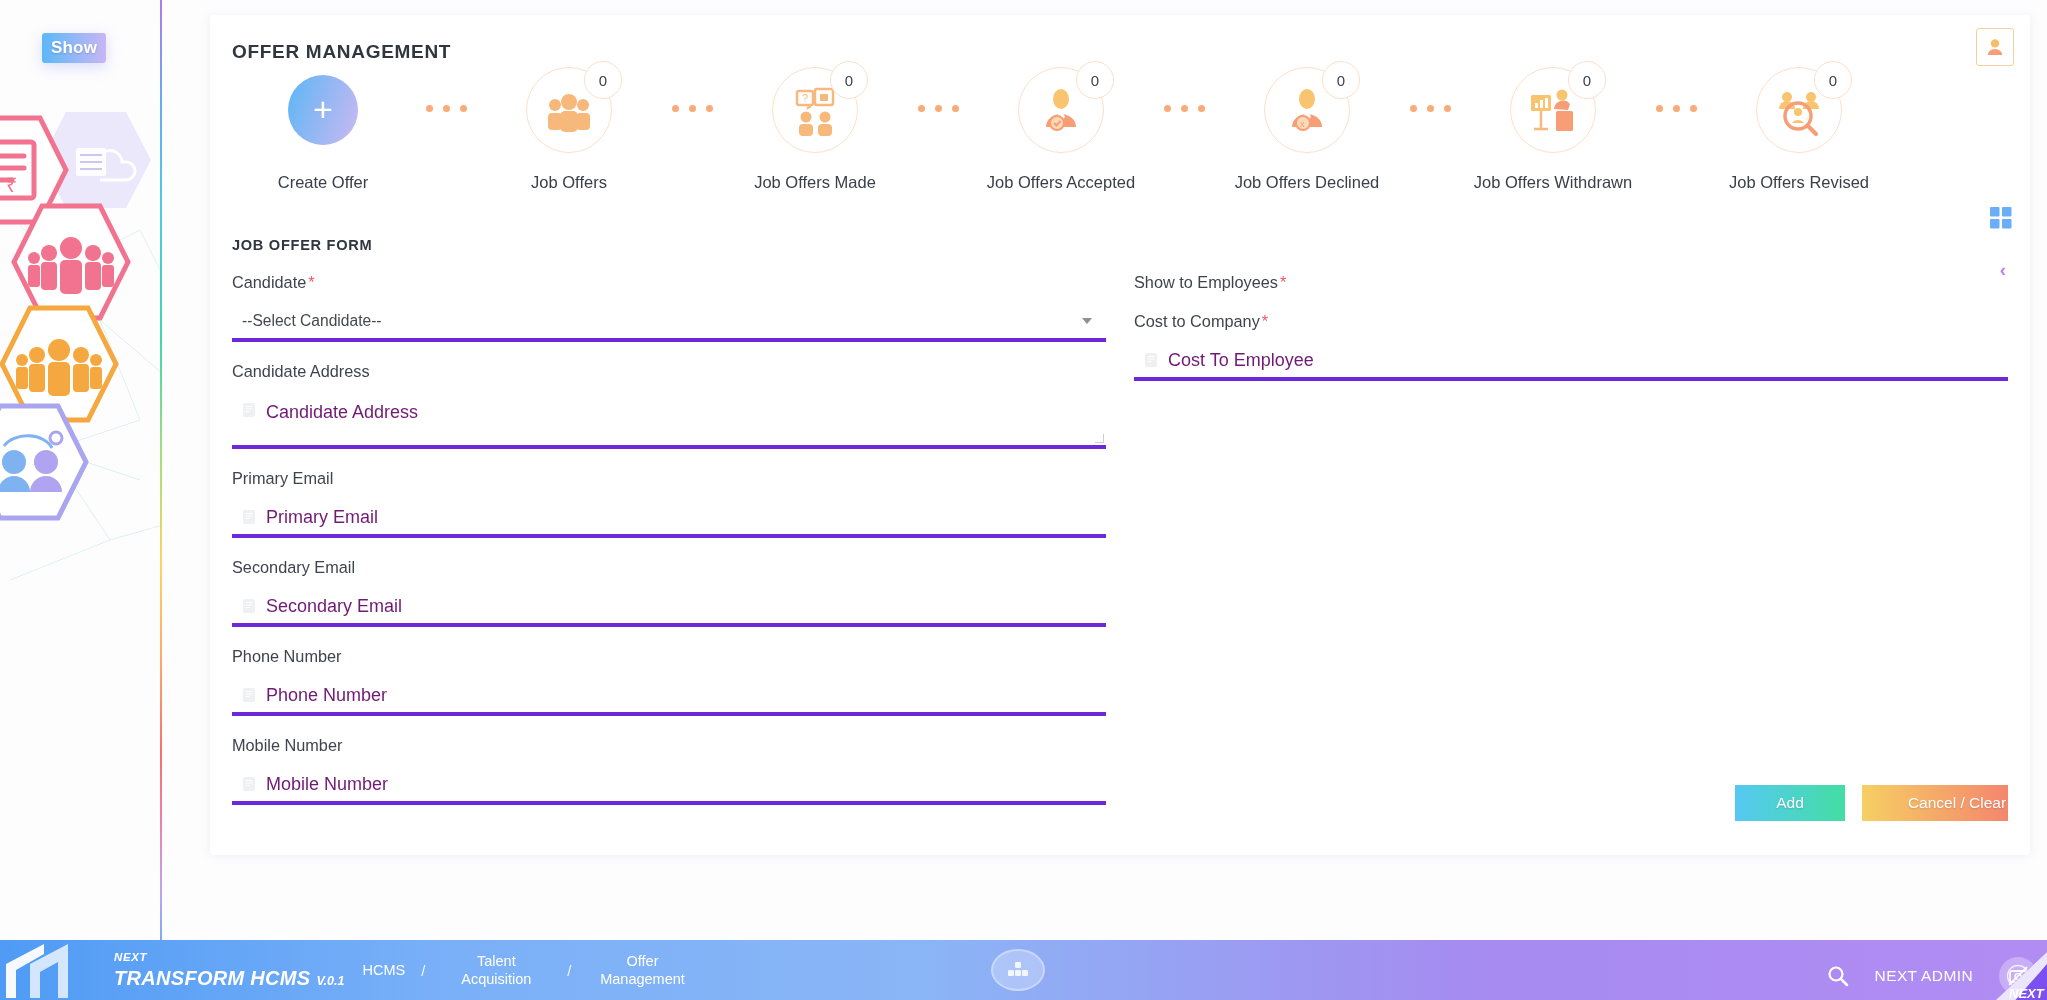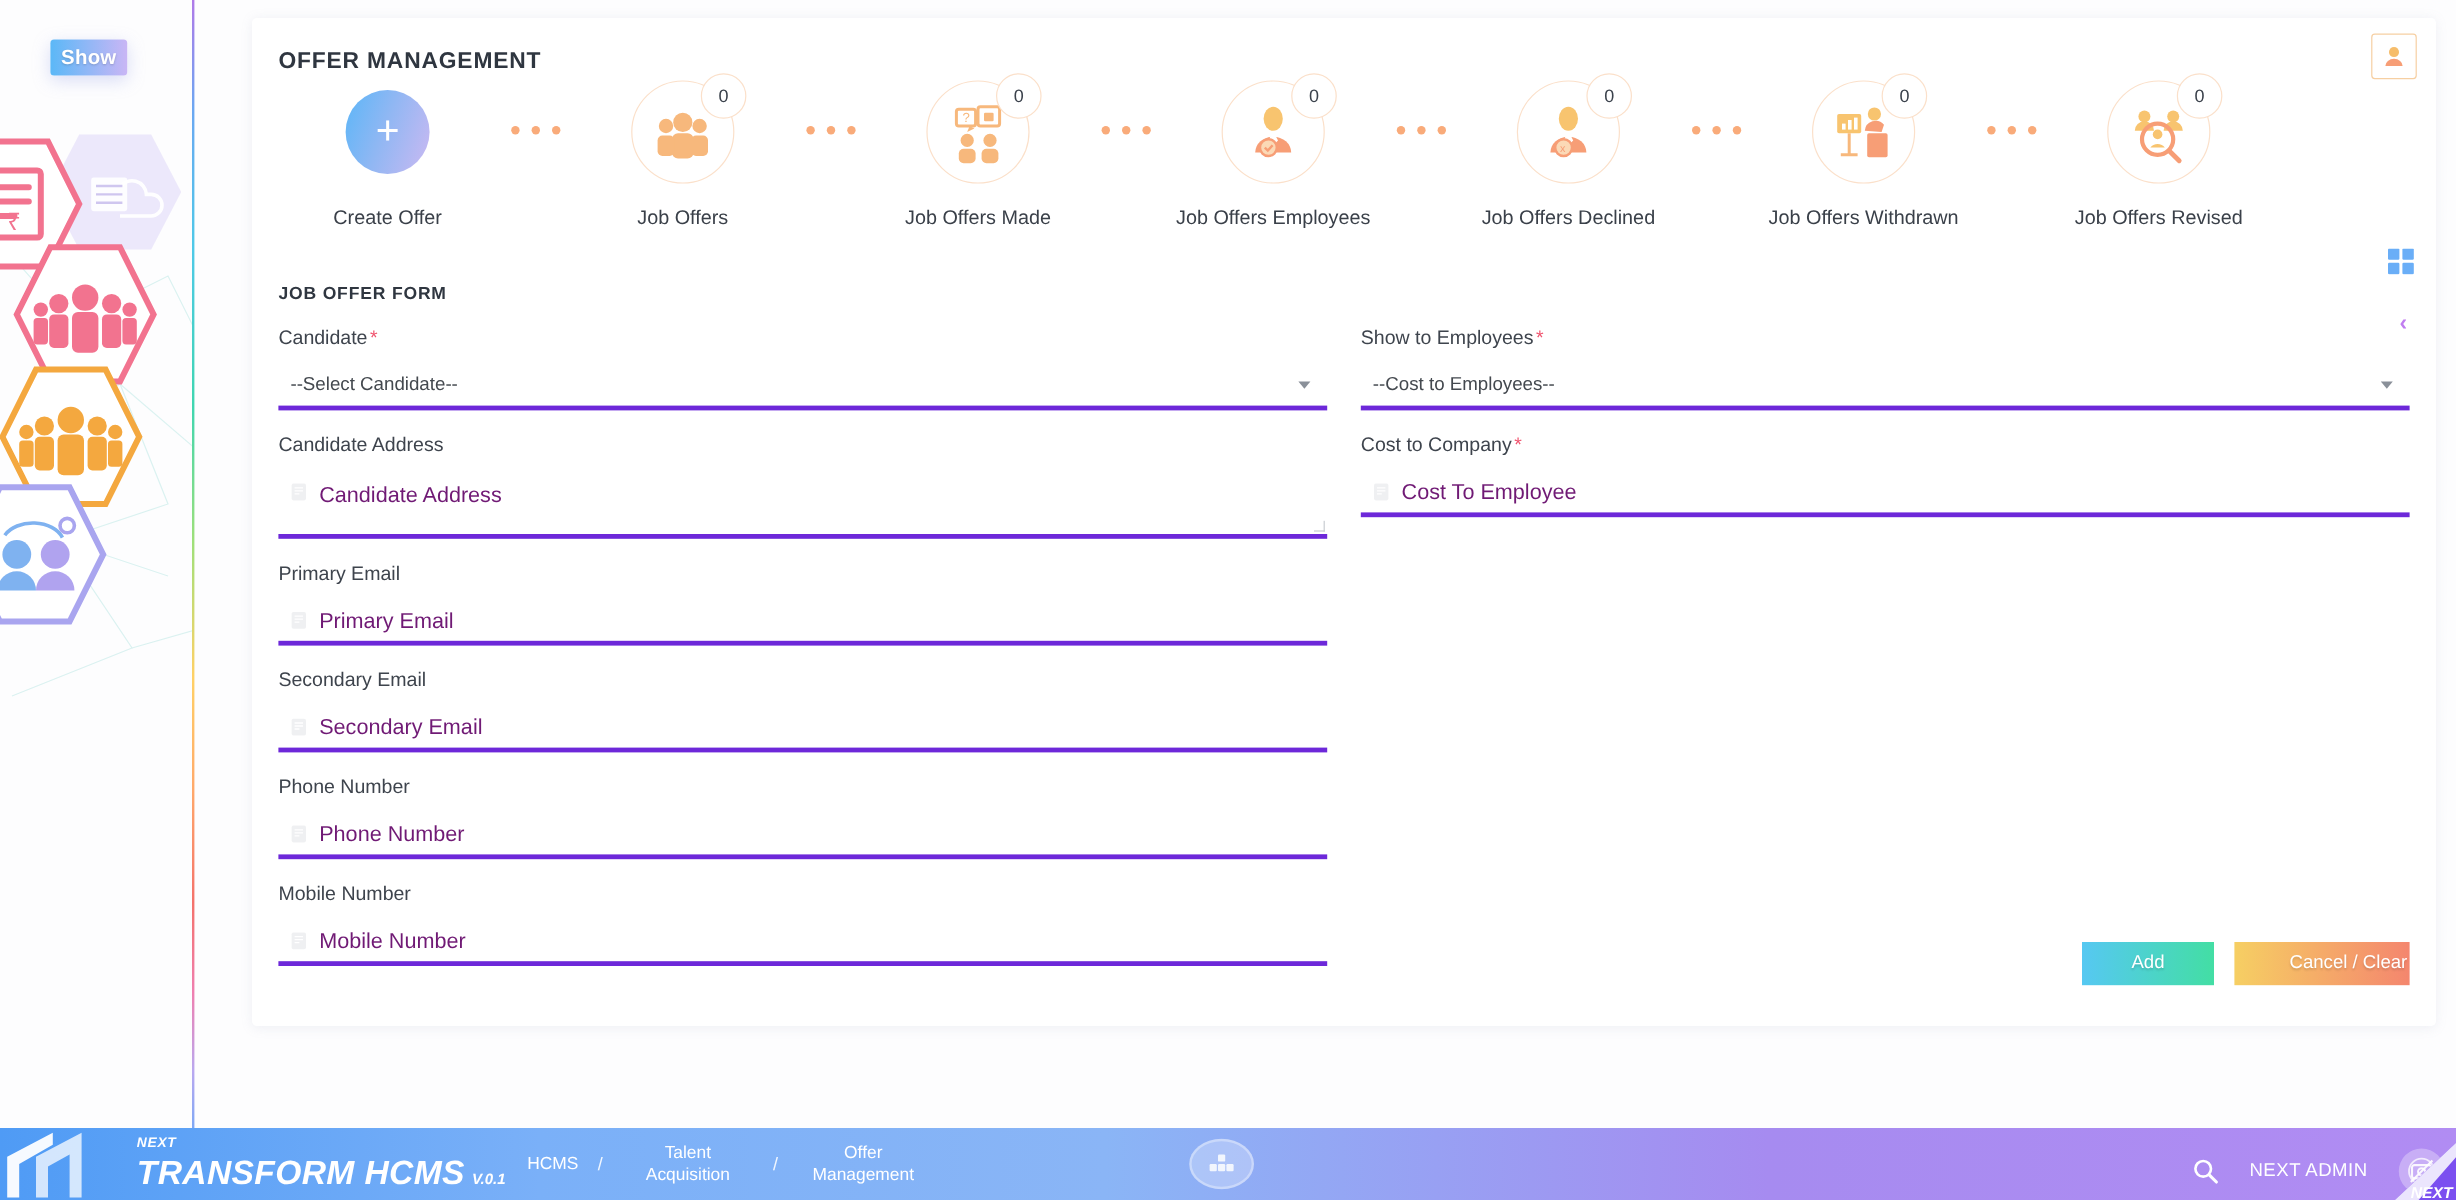--- a/index.html
+++ b/index.html
@@ -115,21 +115,21 @@
   .btn-add { width: 110px; background: linear-gradient(90deg,#56c8f2 0%, #43dea4 100%); }
   .btn-cancel { width: 146px; background: linear-gradient(90deg,#f6cf63 0%, #f4866e 100%); padding-left: 44px; }
 
   
   .footer { position: absolute; left: 0; bottom: 0; width: 2047px; height: 60px;
     background: linear-gradient(90deg,#4f9bf5 0%,#7ab0f8 22%,#8ab5f6 45%,#a68bf0 72%,#b18cf3 100%);
     display: flex; align-items: center; }
   .brand-n { position: relative; width: 110px; height: 60px; flex: none; overflow: hidden; }
   .brand-text { color: #fff; line-height: 1; margin-left: 4px; }
   .brand-small { font-size: 11.5px; font-style: italic; font-weight: 700; letter-spacing: .6px; }
-  .brand-big { font-size: 28px; font-weight: 700; font-style: italic; letter-spacing: .3px; margin-top: 5px; }
+  .brand-big { font-size: 20px; font-weight: 700; font-style: italic; letter-spacing: .3px; margin-top: 5px; }
   .brand-ver { font-size: 12.5px; font-style: italic; font-weight: 700; margin-left: 6px; }
   .crumbs { display: flex; align-items: center; color: #fff; margin-left: 18px; }
   .crumb { font-size: 14.5px; text-align: center; line-height: 1.25; max-width: 110px; }
   .crumb-sep { font-size: 15px; margin: 0 16px; opacity: .9; }
   .foot-center { position: absolute; left: 1018px; top: 50%; transform: translate(-50%,-50%);
     width: 54px; height: 42px; border-radius: 50%;
     background: rgba(255,255,255,.28); border: 2px solid rgba(255,255,255,.34);
     display: flex; align-items: center; justify-content: center; cursor: pointer; }
   .foot-right { position: absolute; right: 0; top: 0; height: 72px; display: flex;
     align-items: center; gap: 26px; padding-right: 10px; }
@@ -310,21 +310,21 @@
           <div class="step-ring"></div>
           <svg class="step-main" viewBox="0 0 70 70">
             <ellipse cx="35" cy="24" rx="8" ry="10" fill="#f8c46f"></ellipse>
             <path d="M20 52a15 13 0 0 1 30 0z" fill="#f79e76"></path>
             <path d="M35 34l-4 8 4 4 4-4z" fill="#fff"></path>
             <circle cx="31" cy="48" r="7" fill="#fbd9b6" stroke="#f79e76" stroke-width="2"></circle>
             <path d="M28 48l2.5 2.5 4-4.5" stroke="#f79e76" stroke-width="2" fill="none"></path>
           </svg>
           <div class="badge">0</div>
         </div>
-        <div class="step-label">Job Offers Employees</div>
+        <div class="step-label">Job Offers Accepted</div>
       </div>
 
       <div class="dots">
           <span class="dot"></span>
           <span class="dot"></span>
           <span class="dot"></span>
         </div>
 
       <div class="step">
         <div class="step-circle-wrap">
@@ -476,24 +476,20 @@
           </div>
         </div>
       </div>
 
       <div class="col">
 
         <div class="field">
           <div class="field-label">
             <span>Show to Employees</span><span class="req">*</span>
           </div>
-          <div class="ctl">
-            <span class="ctl-text">--Cost to Employees--</span>
-            <span class="caret"></span>
-          </div>
         </div>
 
         <div class="field">
           <div class="field-label">
             <span>Cost to Company</span><span class="req">*</span>
           </div>
           <div class="ctl">
             <svg class="in-icon" viewBox="0 0 15 16">
               <rect x="1" y="1" width="12" height="14" rx="1.5" fill="#e3e5e8"></rect>
               <path d="M3.5 4.5h7M3.5 7h7M3.5 9.5h4" stroke="#fff" stroke-width="1.1"></path>

